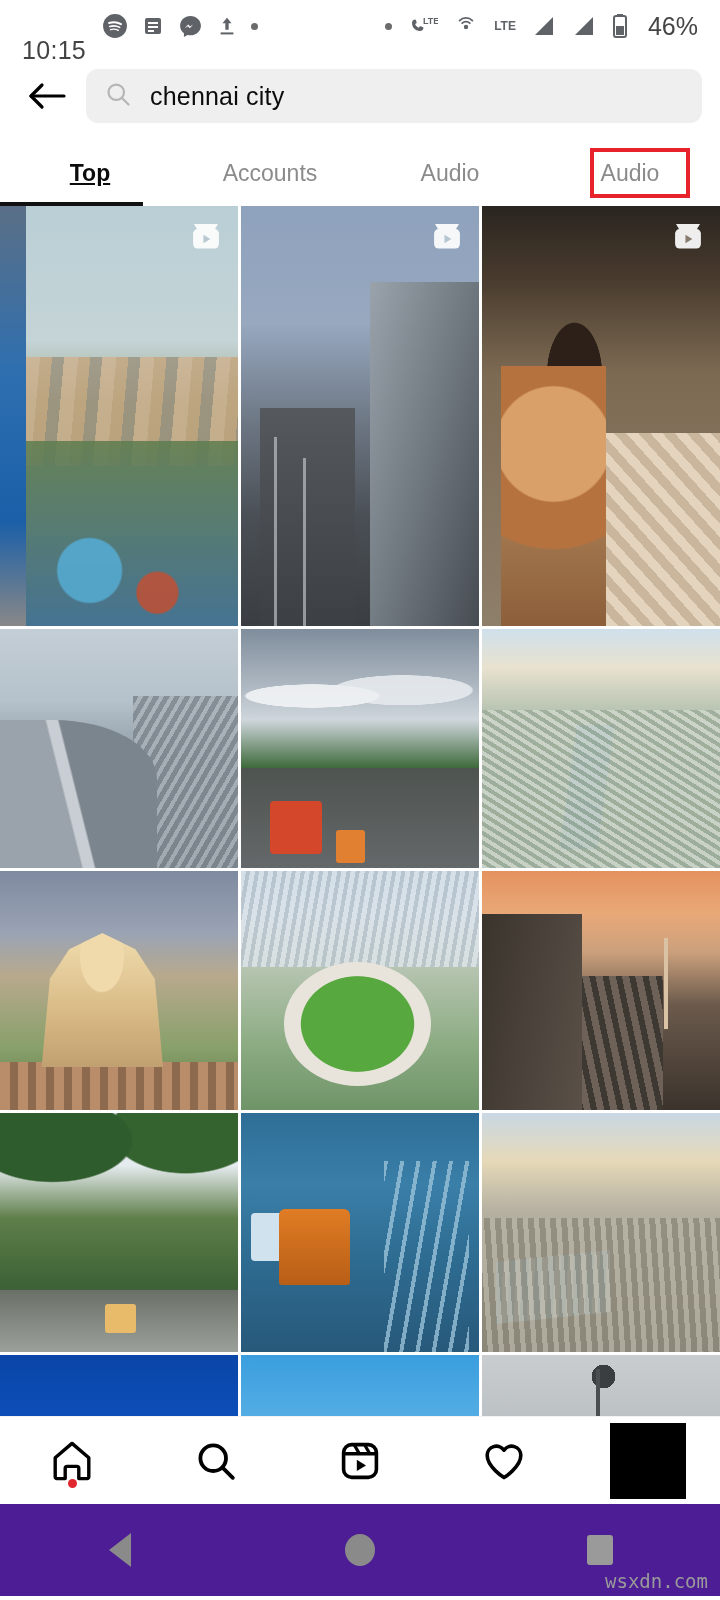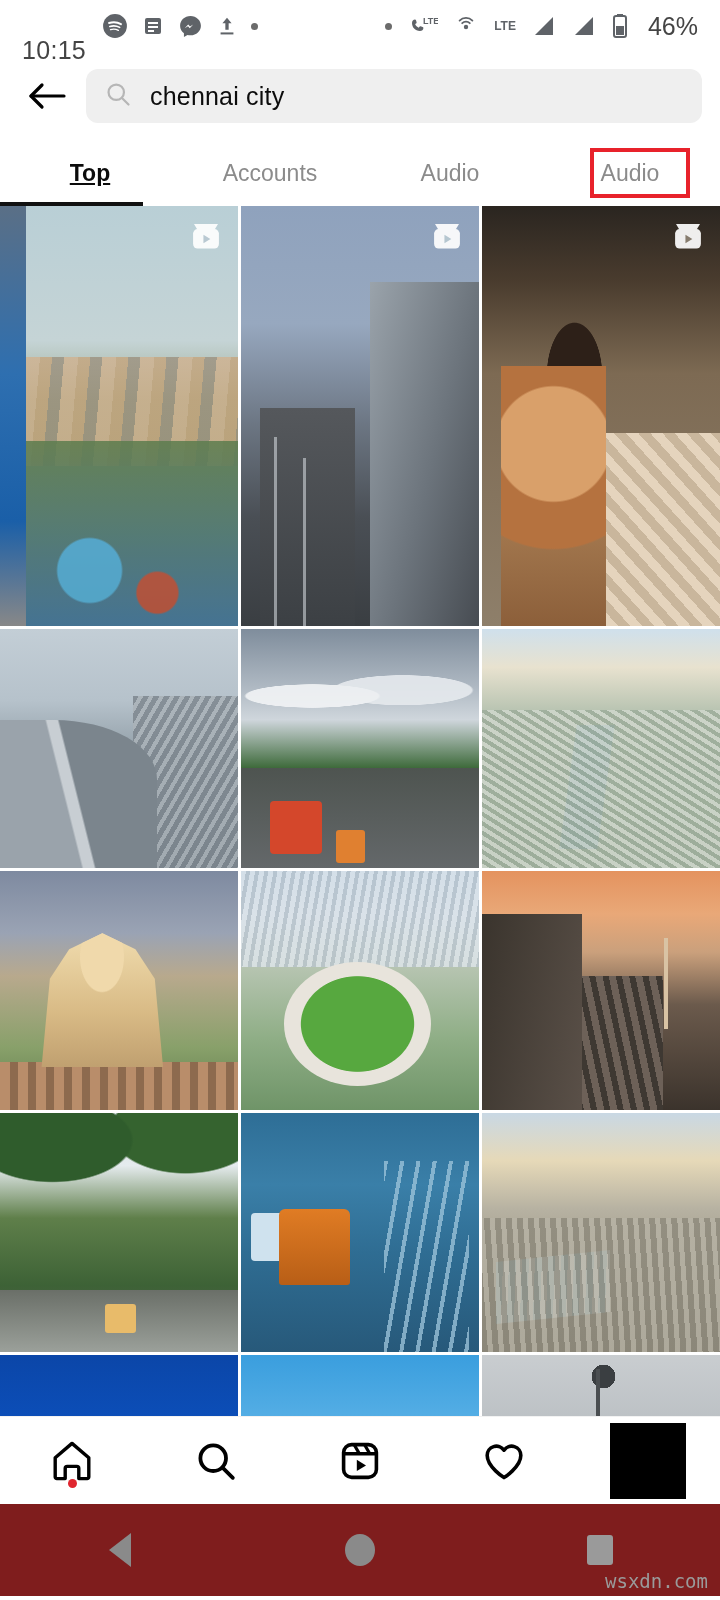--- a/index.html
+++ b/index.html
@@ -49,21 +49,21 @@
   
   .bottom-nav { height:88px; background:#fff; display:flex; align-items:center;
     border-top:1px solid #f2f2f2; }
   .nav-item { flex:1; display:flex; align-items:center; justify-content:center;
     position:relative; height:100%; cursor:pointer; }
   .nav-dot { position:absolute; bottom:16px; left:50%; margin-left:-4px;
     width:9px; height:9px; border-radius:50%; background:#e0262f; }
   .avatar { width:76px; height:76px; background:#000; }
 
   
-  .android-nav { height:92px; background:#7f1d1d; display:flex;
+  .android-nav { height:92px; background:#4c1d95; display:flex;
     align-items:center; position:relative; }
   .an-item { flex:1; display:flex; align-items:center; justify-content:center; cursor:pointer; }
   .an-back { width:0;height:0;border-top:17px solid transparent;border-bottom:17px solid transparent;
     border-right:22px solid #8a8a8a; }
   .an-home { width:30px; height:32px; border-radius:50%; background:#8a8a8a; }
   .an-recent { width:26px; height:30px; background:#9a9a9a; border-radius:3px; }
   .watermark { position:absolute; right:12px; bottom:4px; font-size:19px;
     color:#9a9a9a; font-family:"DejaVu Sans Mono", monospace; }
 
   

